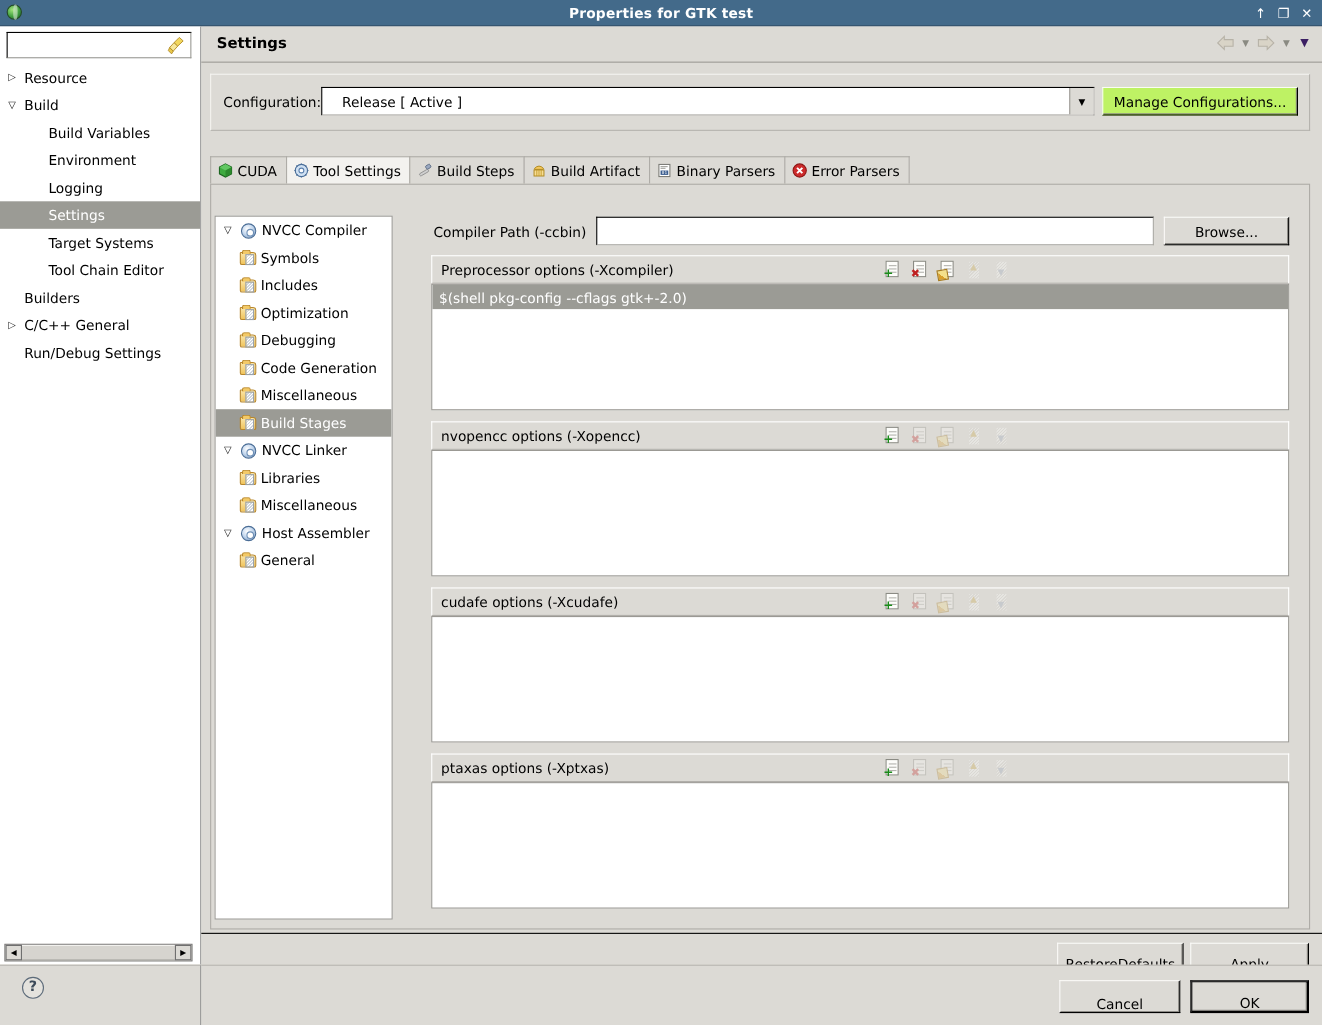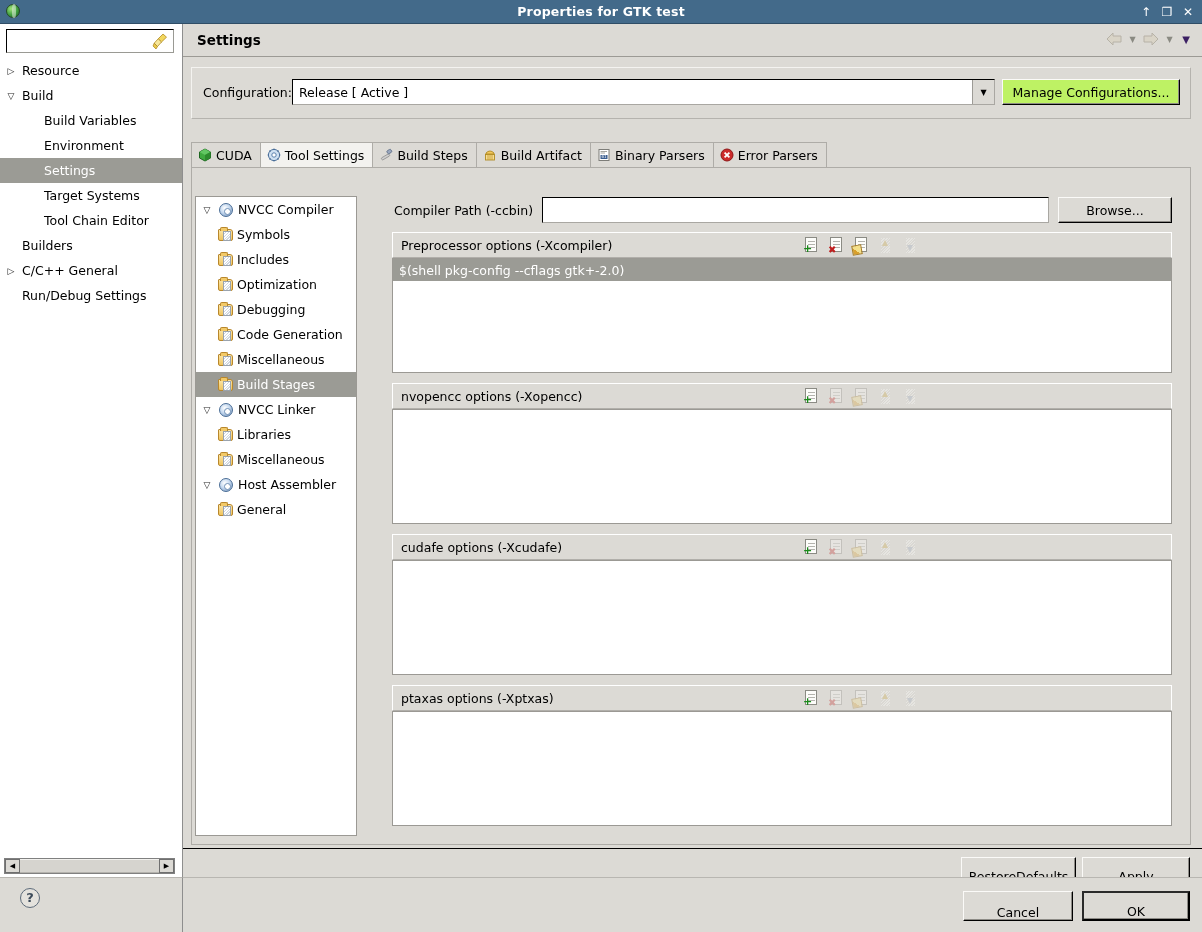--- a/index.html
+++ b/index.html
@@ -150,21 +150,21 @@
   }
   #config-label {
     position: absolute; left: 11px; top: 17px; font-size: 12.5px;
   }
   #config-combo {
     position: absolute; left: 100px; top: 11px; width: 703px; height: 26px;
     background: #ffffff; border: 1px solid #000;
     border-right-color: #a9a7a2; border-bottom-color: #a9a7a2;
     display: flex; align-items: center;
   }
-  #config-value { padding-left: 6px; font-size: 12.5px; }
+  #config-value { padding-left: 18px; font-size: 12.5px; }
   #config-arrow {
     position: absolute; right: 0; top: 0; width: 22px; height: 24px;
     background: #dcdad5; border-left: 1px solid #9d9b96;
     display: flex; align-items: center; justify-content: center;
     font-size: 8px;
   }
   #manage-btn {
     position: absolute; left: 810px; top: 11px; width: 178px; height: 26px;
     background: #bef264; border: 1px solid #000;
     border-top-color: #fbfaf8; border-left-color: #fbfaf8;
@@ -376,20 +376,24 @@
         <span class="tw expanded"></span>
         <span class="tlabel">Build</span>
       </div>
       <div class="tnode lvl1">
         <span class="tw "></span>
         <span class="tlabel">Build Variables</span>
       </div>
       <div class="tnode lvl1">
         <span class="tw "></span>
         <span class="tlabel">Environment</span>
+      </div>
+      <div class="tnode lvl1">
+        <span class="tw "></span>
+        <span class="tlabel">Logging</span>
       </div>
       <div class="tnode lvl1 sel">
         <span class="tw "></span>
         <span class="tlabel">Settings</span>
       </div>
       <div class="tnode lvl1">
         <span class="tw "></span>
         <span class="tlabel">Target Systems</span>
       </div>
       <div class="tnode lvl1">

